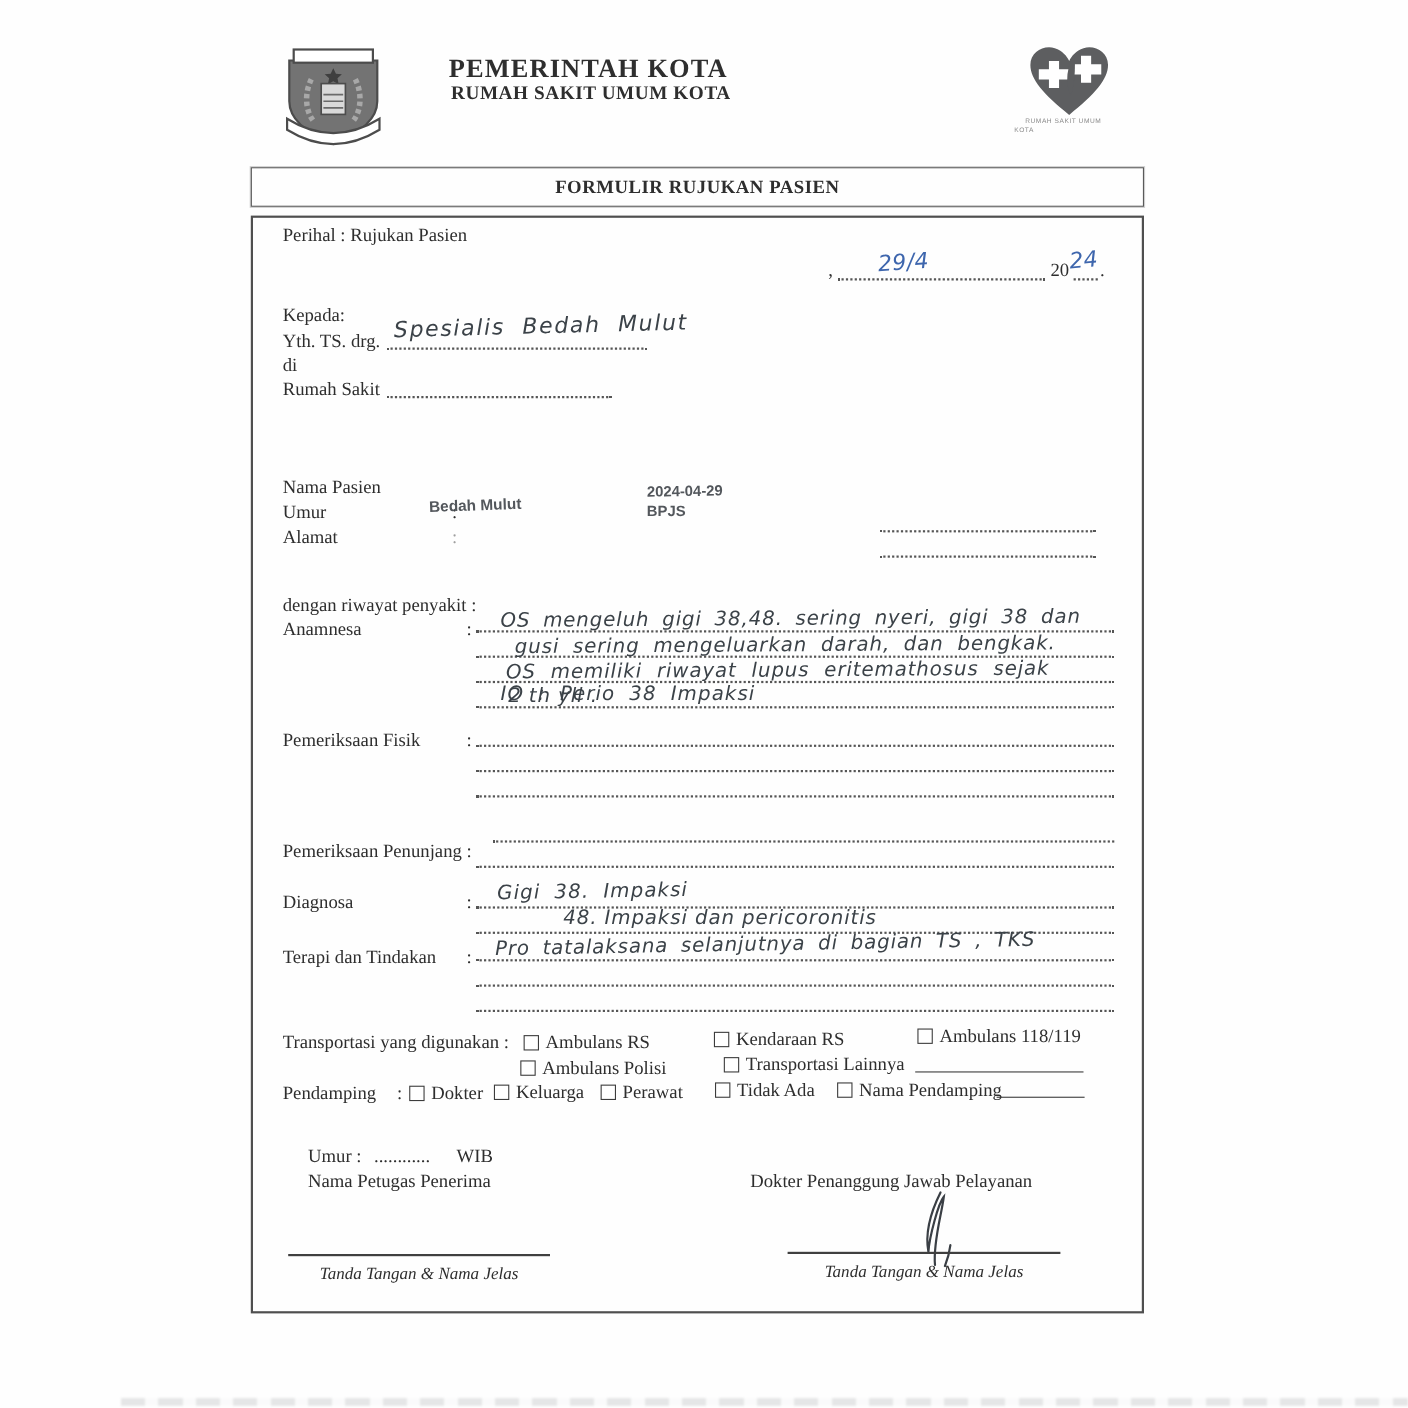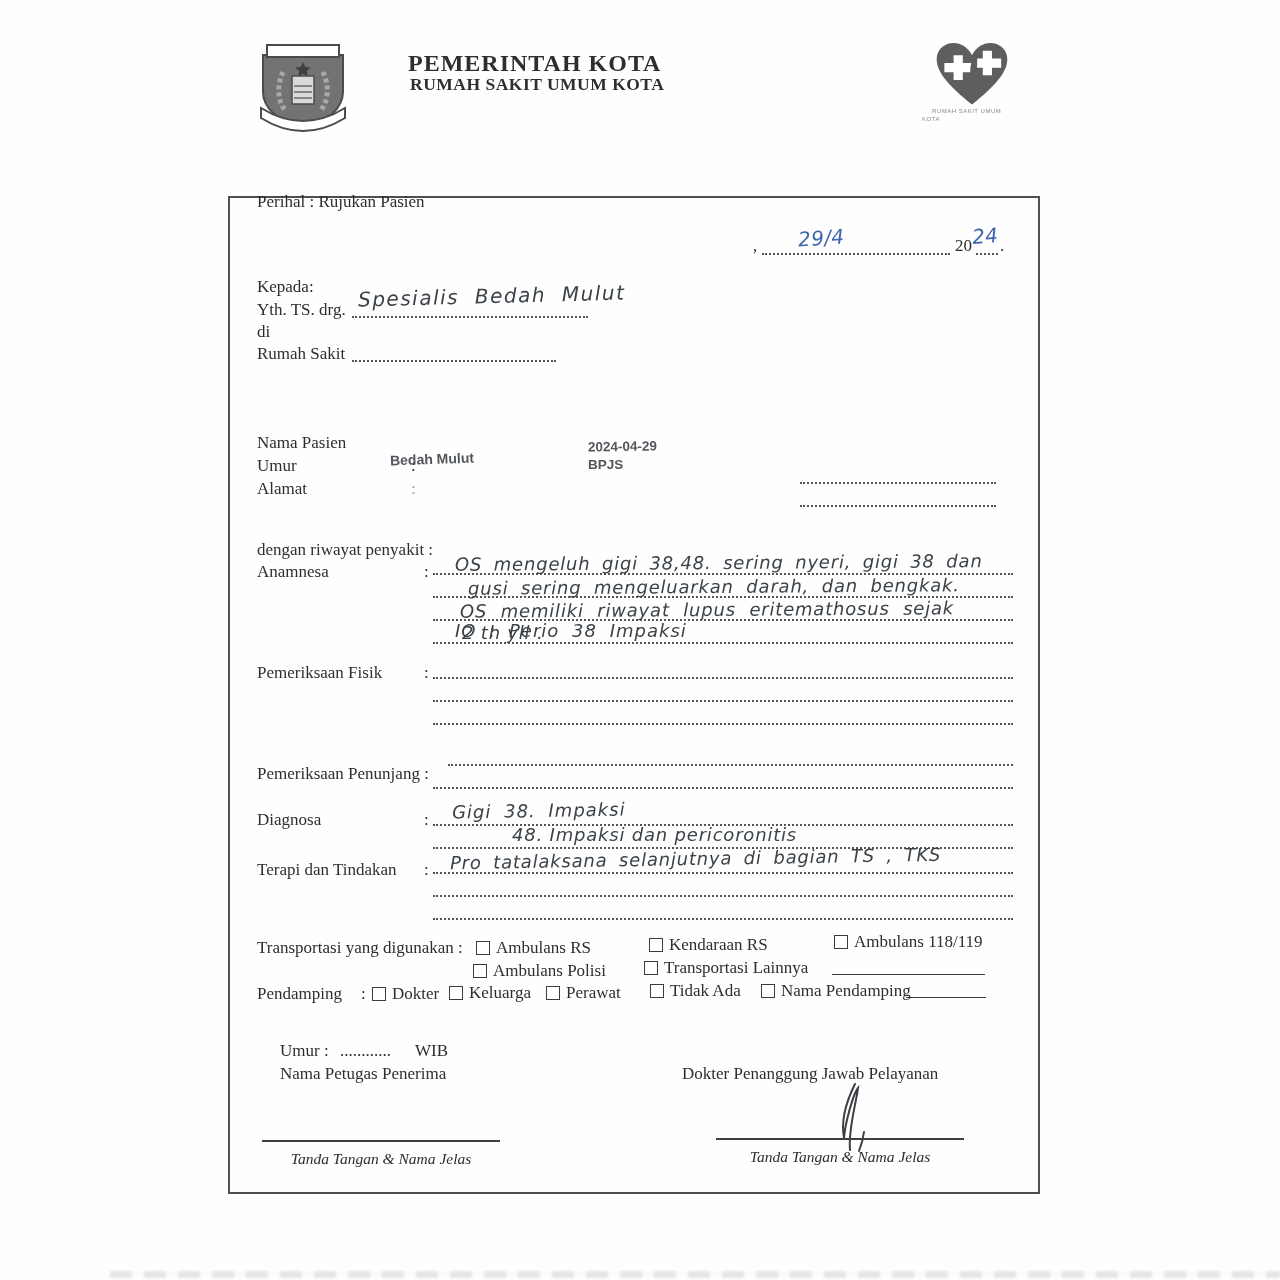--- a/index.html
+++ b/index.html
@@ -53,24 +53,27 @@
 
   <svg class="abs" style="left:933px; top:40px;" width="78" height="66" viewBox="0 0 100 86">
     <path d="M50 84 C20 60 4 42 4 25 C4 9 20 1 33 5 C42 8 47 14 50 20 C53 14 58 8 67 5 C80 1 96 9 96 25 C96 42 80 60 50 84 Z" fill="#5d5e60"></path>
     <path d="M14 30 h12 v-10 h12 v10 h12 v12 h-12 v10 h-12 v-10 h-12 Z" fill="#ffffff"></path>
     <path d="M52 24 h12 v-10 h12 v10 h12 v12 h-12 v10 h-12 v-10 h-12 Z" fill="#ffffff"></path>
     <path d="M56 12 C48 26 44 44 52 62 C56 48 58 28 56 12 Z" fill="#5d5e60"></path>
   </svg>
   <div class="abs logocap" style="left:932px; top:108px;">RUMAH SAKIT UMUM</div>
   <div class="abs logocap" style="left:922px; top:116px;">KOTA</div>
 
+  <div class="abs titlebox" style="left:228px; top:152px; width:810px; height:34px;">
+    <span class="b" style="font-size:17px; letter-spacing:.5px;">FORMULIR RUJUKAN PASIEN</span>
+  </div>
 
   <div class="abs mainbox" style="left:228px; top:196px; width:808px; height:994px;"></div>
 
-  <div class="abs lbl" style="left:257px; top:192px;text-align:right;">Perihal : Rujukan Pasien</div>
+  <div class="abs lbl" style="left:257px; top:204px;text-align:right;">Perihal : Rujukan Pasien</div>
 
   <div class="abs lbl" style="left:753px; top:236px;">,</div>
   <div class="abs dots" style="left:762px; top:237px; width:188px;"></div>
   <div class="abs lbl" style="left:955px; top:236px;">20</div>
   <div class="abs dots" style="left:976px; top:237px; width:22px;"></div>
   <div class="abs lbl" style="left:1000px; top:236px;">.</div>
   <div class="abs hw ink-blue" style="left: 798px; top: 226px; font-size: 20px; transform: rotate(-4deg); color: rgb(62, 102, 173);">29/4</div>
   <div class="abs hw ink-blue" style="left: 972px; top: 224px; font-size: 20px; transform: rotate(-5deg); color: rgb(62, 102, 173);">24</div>
 
   <div class="abs lbl" style="left:257px; top:277px;">Kepada:</div>
@@ -140,21 +143,21 @@
     <span>Kendaraan RS</span>
   </div>
   <div class="abs cbitem" style="left:834px; top:932px;">
     <span class="box"></span>
     <span>Ambulans 118/119</span>
   </div>
   <div class="abs cbitem" style="left:473px; top:961px;">
     <span class="box"></span>
     <span>Ambulans Polisi</span>
   </div>
-  <div class="abs cbitem" style="left:644px; top:958px;">
+  <div class="abs cbitem" style="left:658px; top:958px;">
     <span class="box"></span>
     <span>Transportasi Lainnya</span>
   </div>
   <div class="abs solidline" style="left:832px; top:960px; width:153px;"></div>
 
   <div class="abs lbl" style="left:257px; top:984px;">Pendamping</div>
   <div class="abs lbl" style="left:361px; top:984px;">:</div>
   <div class="abs cbitem" style="left:372px; top:984px;">
     <span class="box"></span>
     <span>Dokter</span>

